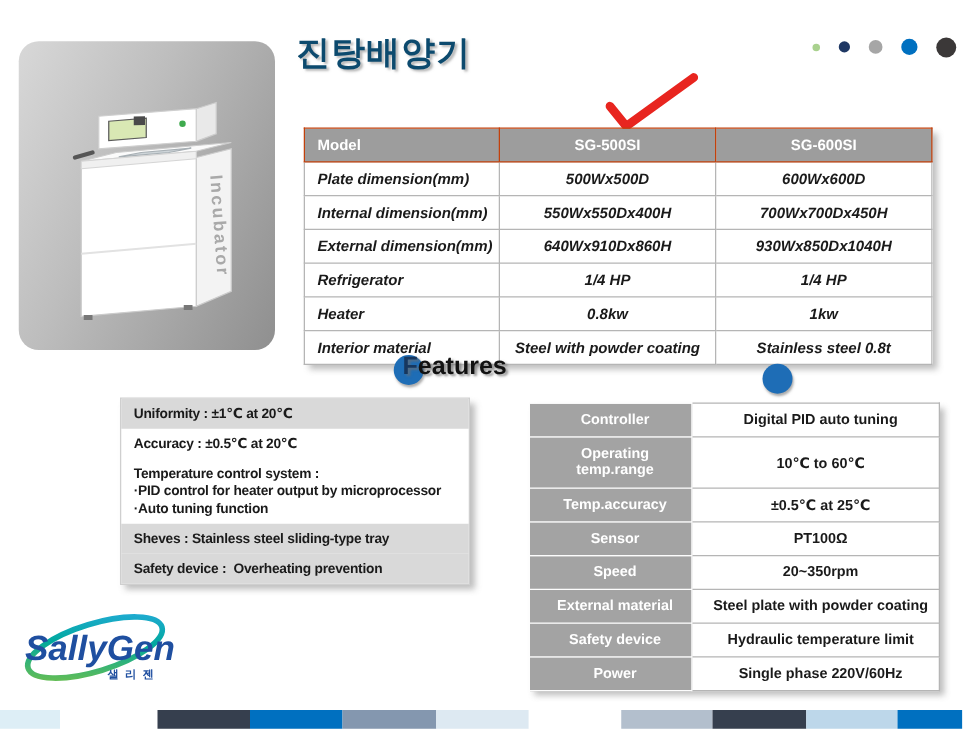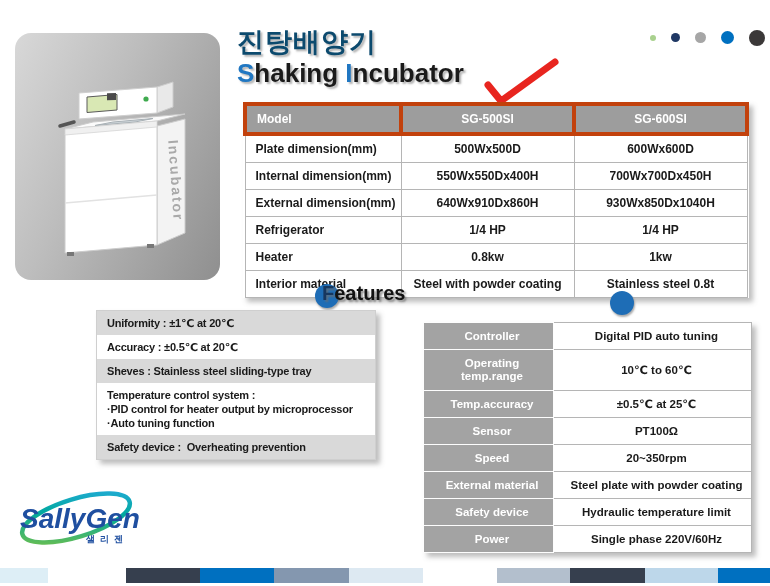--- a/index.html
+++ b/index.html
@@ -31,28 +31,28 @@
   .sec-head .txt{position:relative;margin-left:7px;font-size:20px;font-weight:800;color:#121212;
     text-shadow:2px 2px 2px rgba(110,110,110,.7);}
   .sec-head .lead{color:#17375e;}
   #selection-head{left:582px;top:67px;}
   #features-head{left:279px;top:282px;margin-left:36px;}
   #spec-head{left:610px;top:289px;}
 
   
   .model-table{position:absolute;left:243px;top:102px;width:502px;border-collapse:collapse;
     table-layout:fixed;box-shadow:4px 4px 5px rgba(110,110,110,.45);font-size:12px;}
-  .model-table th{background:#9d9d9d;color:#fff;font-weight:700;height:24px;border:4px solid #c2410c;}
+  .model-table th{background:#9d9d9d;color:#fff;font-weight:700;height:24px;border:1px solid #c2410c;}
   .model-table th.lbl{text-align:left;padding-left:10px;}
   .model-table td{background:#fff;color:#1a1a1a;font-weight:700;height:24px;text-align:center;
-    border:1px solid #b5b5b5;}
+    border:1px solid #b5b5b5;font-style:italic;}
   .model-table td.lbl{text-align:left;padding-left:10px;}
 
   
-  .features-box{position:absolute;left:96px;top:310px;width:278px;border:1px solid #cfcfcf;
+  .features-box{position:absolute;left:96px;top:318px;width:278px;border:1px solid #cfcfcf;
     box-shadow:4px 4px 5px rgba(110,110,110,.45);background:#fff;}
   .feature-item{padding:5px 10px;font-size:11px;font-weight:700;color:#1a1a1a;line-height:14px;
     letter-spacing:-.2px;white-space:pre-wrap;}
   .feature-item.shaded{background:#d9d9d9;}
 
   
   .spec-table{position:absolute;left:423px;top:322px;width:328px;border-collapse:collapse;
     table-layout:fixed;box-shadow:4px 4px 5px rgba(110,110,110,.45);font-size:11.5px;text-align:center;}
   .spec-table td{height:24px;font-weight:700;}
   .spec-table td.lbl{background:#a3a3a3;color:#fff;padding-left:8px;border:1px solid #fdfdfd;
@@ -97,21 +97,20 @@
       <line x1="45" y1="93" x2="59" y2="89" stroke="#555555" stroke-width="3.5" stroke-linecap="round"></line>
 
       <rect x="52" y="219" width="7" height="4" fill="#777777"></rect>
       <rect x="132" y="211" width="7" height="4" fill="#777777"></rect>
 
       <text x="156" y="148" transform="rotate(86 156 148)" text-anchor="middle" font-size="14" font-weight="700" letter-spacing="2" fill="#a9a9a9">Incubator</text>
     </svg>
   </div>
 
   <div class="title-ko">진탕배양기</div>
-  <div class="title-en"><span class="cap">S</span><span>haking </span><span class="cap">I</span><span>ncubator</span></div>
 
   <svg class="checkmark" width="92" height="58" viewBox="0 0 92 58">
     <polyline points="13,32 26,48 80,9" fill="none" stroke="#e8251f" stroke-width="7" stroke-linecap="round" stroke-linejoin="round"></polyline>
   </svg>
 
   <div class="dots">
       <span class="dot" style="background: rgb(169, 209, 142); height: 6px; width: 6px;"></span>
       <span class="dot" style="background: rgb(31, 56, 100); height: 9px; width: 9px;"></span>
       <span class="dot" style="background: rgb(166, 166, 166); height: 11px; width: 11px;"></span>
       <span class="dot" style="background: rgb(0, 112, 192); height: 13px; width: 13px;"></span>
@@ -167,24 +166,24 @@
   </table>
 
   <div class="sec-head" id="features-head">
     <span class="circ"></span>
     <span class="txt"><span class="lead">F</span><span>eatures</span></span>
   </div>
 
   <div class="features-box">
     <div class="feature-item shaded">Uniformity : ±1℃ at 20℃</div>
     <div class="feature-item">Accuracy : ±0.5℃ at 20℃</div>
-    <div class="feature-item shaded">Sheves : Stainless steel sliding-type tray</div>
     <div class="feature-item">Temperature control system :
 ·PID control for heater output by microprocessor
 ·Auto tuning function</div>
+    <div class="feature-item shaded">Sheves : Stainless steel sliding-type tray</div>
     <div class="feature-item shaded">Safety device :  Overheating prevention</div>
   </div>
 
   <div class="sec-head" id="spec-head">
     <span class="circ"></span>
   </div>
 
   <table class="spec-table">
     <colgroup>
         <col style="width:130px">

